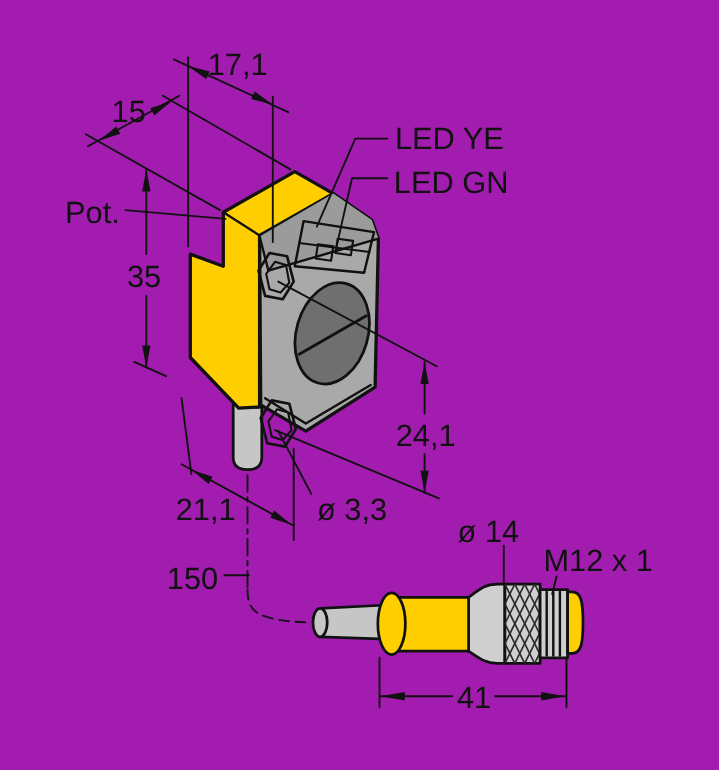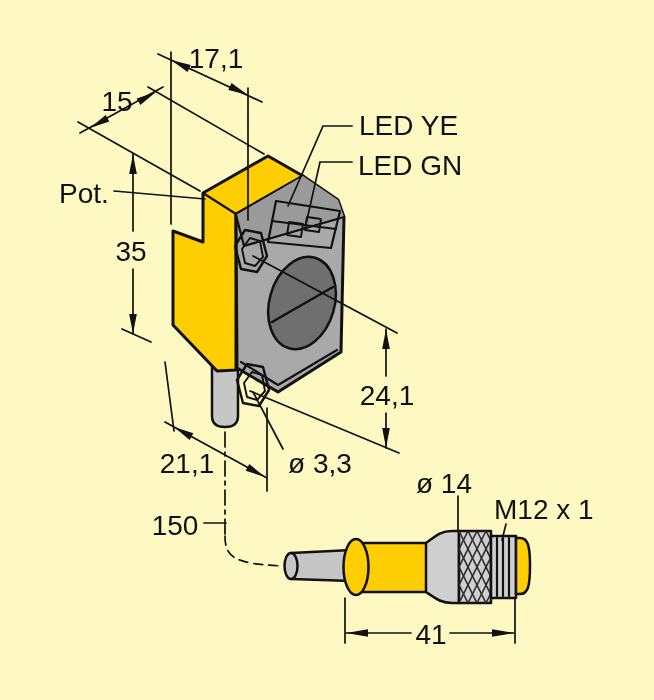--- a/index.html
+++ b/index.html
@@ -1,16 +1,16 @@
 <!DOCTYPE html>
 <html><head>
 <meta charset="utf-8">
 <style>
   html,body{margin:0;padding:0;background:#ffffff;}
-  .stage{position:relative;width:654px;height:700px;background:#fef9c3;overflow:hidden;}
+  .stage{position:relative;width:654px;height:700px;background:#a21caf;overflow:hidden;}
   svg{display:block;}
   text{font-family:"Liberation Sans",sans-serif;font-size:28px;fill:#111;}
   text.mid{text-anchor:middle;}
   .outline{stroke:#111;stroke-width:3;stroke-linejoin:round;stroke-linecap:round;}
   .inner{stroke:#111;stroke-width:2.2;fill:none;stroke-linecap:round;stroke-linejoin:round;}
   .thin{stroke:#111;stroke-width:1.7;fill:none;stroke-linecap:round;}
   .arrow{fill:#111;stroke:none;}
   .hatch{stroke:#2a2a2a;stroke-width:1.5;}
 </style>
 </head>

